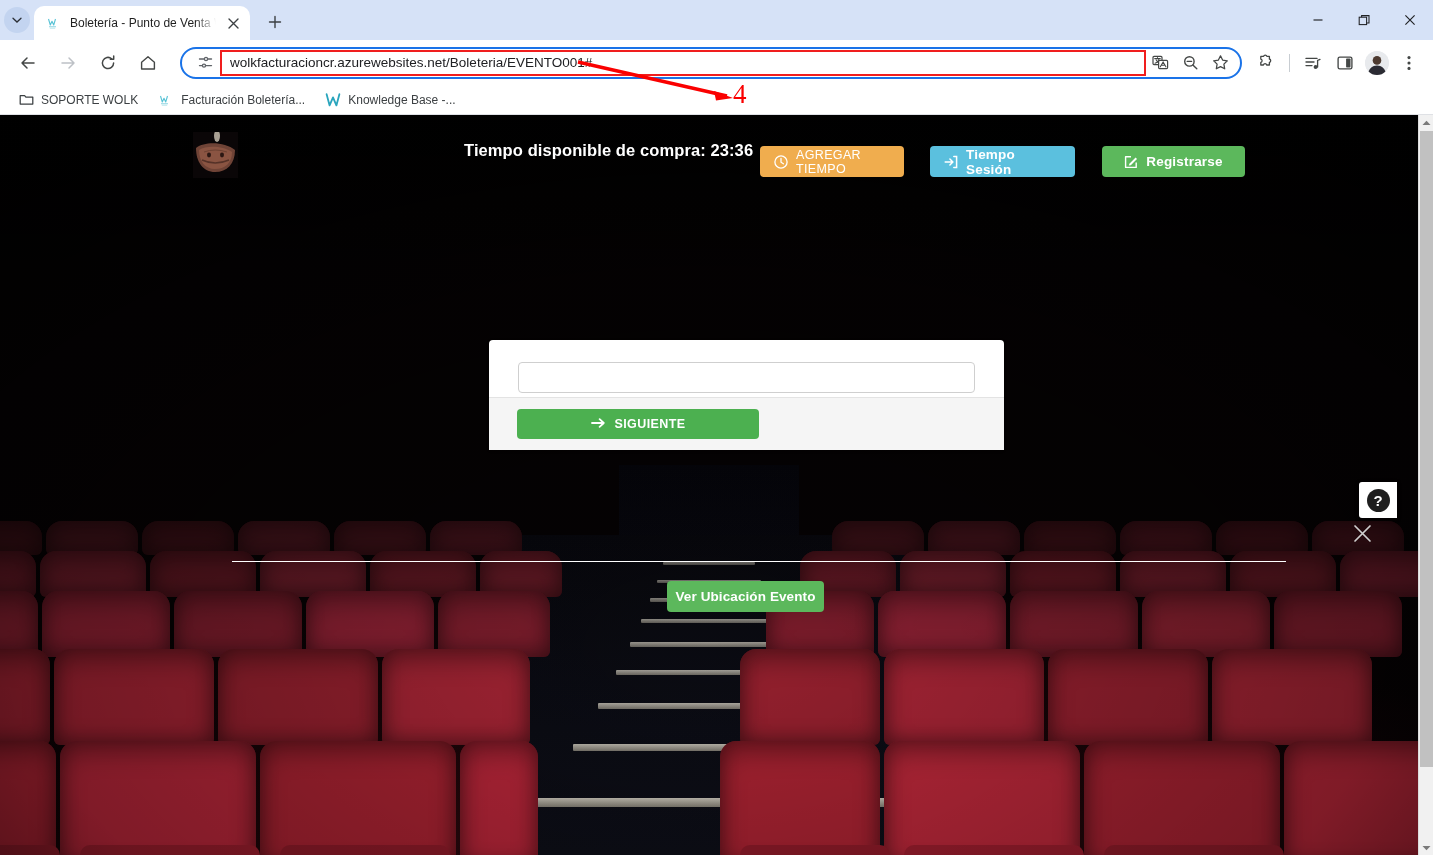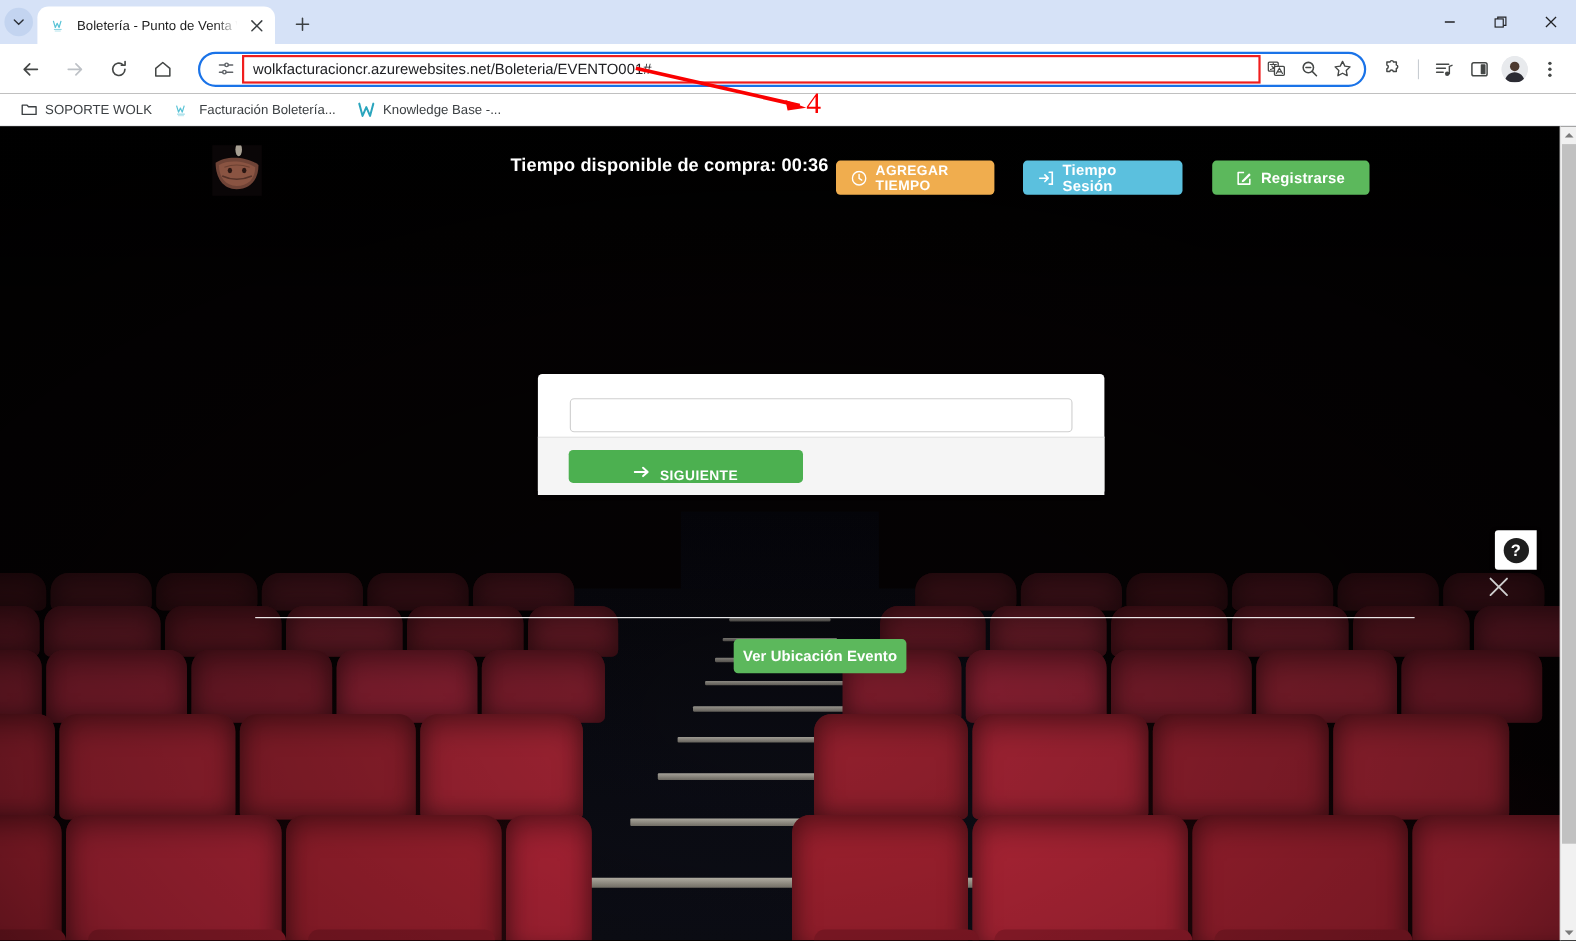--- a/index.html
+++ b/index.html
@@ -182,21 +182,21 @@
   .ev-logo-art { position: absolute; inset: 0; }
   .timer {
     position: absolute; left: 464px; top: 26px;
     color: #fff; font-size: 16.5px; font-weight: bold;
     letter-spacing: .1px;
   }
   .hbtn {
     position: absolute; top: 31px; height: 31px;
     display: flex; align-items: center; justify-content: center;
     gap: 8px; border-radius: 4px; color: #fff;
-    font-size: 12.5px; font-weight: bold; letter-spacing: .35px;
+    font-size: 12.5px; font-weight: normal; letter-spacing: .35px;
     padding: 0 14px;
   }
   .hbtn .bic { display: flex; align-items: center; }
   #btn-agregar { left: 760px; width: 144px; background: #f0ad4e; }
   #btn-login   { left: 930px; width: 145px; background: #5bc0de; font-weight: 600; letter-spacing: .2px; font-size: 13.5px; }
   #btn-signup  { left: 1102px; width: 143px; background: #5cb85c; font-weight: 600; letter-spacing: .2px; font-size: 13.5px; }
 
   
   .card {
     position: absolute; left: 489px; top: 225px; width: 515px;
@@ -221,21 +221,21 @@
   .card-footer {
     background: #f5f5f5; border-top: 1px solid #e3e3e3;
     padding: 11px 28px; display: flex; gap: 29px;
   }
   .fbtn {
     height: 30px; border-radius: 4px; color: #fff;
     display: flex; align-items: center; justify-content: center; gap: 9px;
     font-size: 12.5px; font-weight: bold; letter-spacing: .4px;
   }
   #btn-reset { width: 215px; background: #d9534f; }
-  #btn-next  { width: 213px; background: #4cb050; align-items: flex-end; }
+  #btn-next  { width: 242px; background: #4cb050; }
 
   
   .hr {
     position: absolute; left: 232px; top: 446px; width: 1054px;
     height: 1px; background: #fff; z-index: 5;
   }
   .loc-btn {
     position: absolute; left: 667px; top: 466px;
     width: 157px; height: 31px; background: #5cb85c;
     border-radius: 4px; color: #fff; font-size: 13.5px;
@@ -570,21 +570,21 @@
               <path d="M3 16 C12 9 32 10 42 18 C42 32 34 40 22 40 C10 40 3 30 3 16 Z" fill="#6f4336"></path>
               <path d="M6 18 C14 13 30 14 39 20 C39 31 32 37 22 37 C12 37 6 29 6 18 Z" fill="#8a5442"></path>
               <ellipse cx="16" cy="23" rx="2" ry="2.4" fill="#2b1713"></ellipse>
               <ellipse cx="29" cy="23" rx="2" ry="2.4" fill="#2b1713"></ellipse>
               <path d="M9 28 Q22 34 36 28" stroke="#553228" stroke-width="1.4" fill="none"></path>
               <path d="M11 20 Q22 16 34 20" stroke="#6c4132" stroke-width="1" fill="none"></path>
             </svg>
           </div>
         </div>
 
-        <div class="timer">Tiempo disponible de compra: 00:36</div>
+        <div class="timer">Tiempo disponible de compra: 23:36</div>
 
         <div class="hbtn" id="btn-agregar">
           <span class="bic">
             <svg width="14" height="14" viewBox="0 0 14 14">
                 <circle cx="7" cy="7" r="6.1" stroke="#fff" stroke-width="1.3" fill="none"></circle>
                 <path d="M7 3.5 V7.2 L9.4 8.8" stroke="#fff" stroke-width="1.3" fill="none" stroke-linecap="round"></path>
               </svg>
           </span>
           <span>AGREGAR TIEMPO</span>
         </div>

